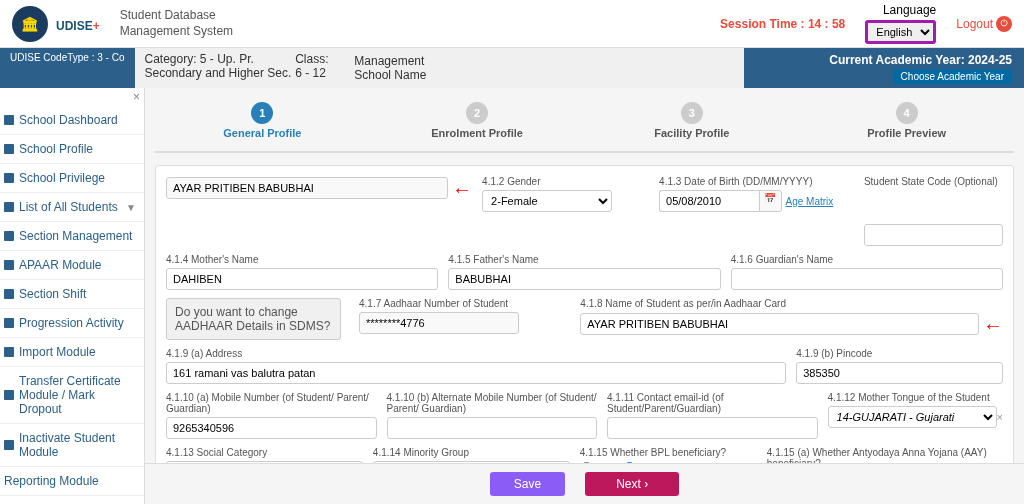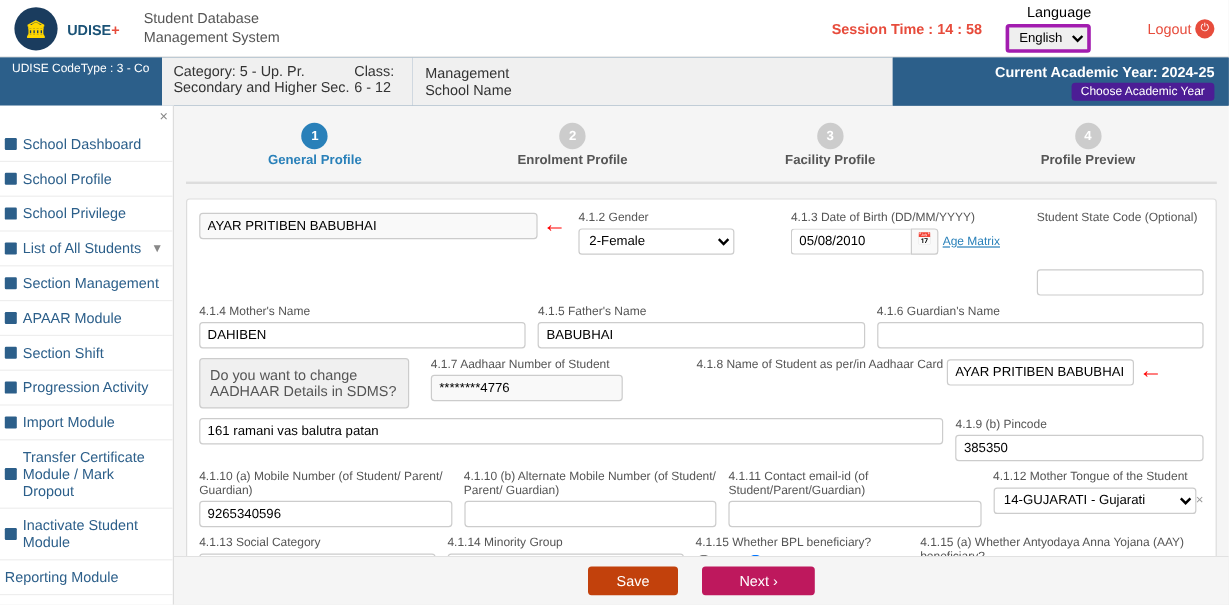--- a/index.html
+++ b/index.html
@@ -8,31 +8,31 @@
     
     .header { background: #fff; display: flex; align-items: center; padding: 6px 12px; border-bottom: 1px solid #ddd; height: 48px; }
     .header-logo { display: flex; align-items: center; gap: 8px; }
     .header-logo-icon { width: 36px; height: 36px; background: #1a3c5e; border-radius: 50%; display: flex; align-items: center; justify-content: center; color: #ffd700; font-size: 14px; font-weight: bold; }
     .header-subtitle { font-size: 11px; color: #555; margin-left: 12px; line-height: 1.3; }
     .header-right { margin-left: auto; display: flex; align-items: center; gap: 20px; }
     .session-time { font-size: 12px; color: #333; }
     .session-time span { color: #e74c3c; font-weight: bold; }
     .language-section { display: flex; flex-direction: column; align-items: flex-end; gap: 3px; }
     .language-select { border: 3px solid #a21caf; padding: 2px 4px; font-size: 11px; border-radius: 3px; }
-    .logout-btn { color: #e74c3c; font-size: 12px; display: flex; align-items: center; gap: 3px; cursor: pointer; text-decoration: none; margin-left: 27px; }
+    .logout-btn { color: #e74c3c; font-size: 12px; display: flex; align-items: center; gap: 3px; cursor: pointer; text-decoration: none; }
     .power-icon { width: 16px; height: 16px; background: #e74c3c; border-radius: 50%; display: flex; align-items: center; justify-content: center; color: white; font-size: 9px; }
 
     
     .subheader { background: #2c5f8a; display: flex; align-items: stretch; height: 40px; }
     .subheader-left { background: #2c5f8a; padding: 4px 10px; display: flex; justify-content: center; color: white; font-size: 10px; min-width: 130px; }
     .subheader-category { background: #f0f0f0; padding: 4px 10px; display: flex; flex-direction: row; justify-content: center; font-size: 10px; color: #333; flex: 1; }
     .subheader-management { background: #f0f0f0; padding: 4px 10px; display: flex; flex-direction: column; justify-content: center; font-size: 10px; color: #333; flex: 2; }
     .subheader-right { margin-left: auto; background: #2c5f8a; padding: 4px 12px; display: flex; flex-direction: column; justify-content: center; align-items: flex-end; color: white; font-size: 11px; min-width: 280px; }
     .academic-year-label { font-weight: bold; font-size: 12px; }
-    .choose-year-btn { background: #4c1d95; color: white; padding: 2px 8px; border-radius: 3px; font-size: 10px; cursor: pointer; border: none; margin-top: 2px; }
+    .choose-year-btn { background: #0369a1; color: white; padding: 2px 8px; border-radius: 3px; font-size: 10px; cursor: pointer; border: none; margin-top: 2px; }
 
     
     .main-layout { display: flex; height: calc(504px - 88px); }
 
     
     .sidebar { width: 145px; background: #fff; border-right: 1px solid #ddd; overflow-y: auto; position: relative; flex-shrink: 0; }
     .sidebar-close { position: absolute; top: 2px; right: 4px; cursor: pointer; color: #888; font-size: 12px; }
     .sidebar-item { padding: 7px 8px 7px 4px; cursor: pointer; color: #2c5f8a; font-size: 11px; border-bottom: 1px solid #eee; display: flex; align-items: center; gap: 5px; }
     .sidebar-icon { width: 14px; height: 14px; background: #2c5f8a; border-radius: 2px; flex-shrink: 0; display: flex; align-items: center; justify-content: center; }
     .sidebar-arrow { margin-left: auto; color: #888; font-size: 10px; }
@@ -56,21 +56,21 @@
     .form-input { border: 1px solid #ccc; padding: 4px 6px; font-size: 11px; border-radius: 3px; background: #fff; }
     .form-input:read-only { background: #f9f9f9; }
     .form-select { border: 1px solid #ccc; padding: 3px 4px; font-size: 11px; border-radius: 3px; background: white; }
     .form-input-full { width: 100%; }
 
     
     .aadhaar-notice { background: #f0f0f0; border: 1px solid #ccc; padding: 6px 8px; font-size: 10px; color: #555; border-radius: 3px; width: 175px; }
 
     
     .bottom-bar { display: flex; justify-content: center; gap: 20px; padding: 8px; background: #f5f5f5; border-top: 1px solid #ddd; }
-    .btn-save { background: #c2410c; color: white; padding: 5px 24px; border: none; border-radius: 3px; cursor: pointer; font-size: 12px; }
+    .btn-save { background: #8b5cf6; color: white; padding: 5px 24px; border: none; border-radius: 3px; cursor: pointer; font-size: 12px; }
     .btn-next { background: #be185d; color: white; padding: 5px 31px; border: none; border-radius: 3px; cursor: pointer; font-size: 12px; }
 
     .x-btn { border: none; background: none; cursor: pointer; color: #999; font-size: 11px; }
 
     
     .cal-icon { border: 1px solid #ccc; padding: 2px 4px; background: #f9f9f9; cursor: pointer; border-radius: 0 3px 3px 0; font-size: 10px; }
 
     .date-input-wrap { display: flex; }
     .date-input-wrap input { border-radius: 3px 0 0 3px; border-right: none; }
 
@@ -259,31 +259,32 @@
         </div>
 
         <div class="form-row">
           <div class="aadhaar-notice">
             <span>Do you want to change AADHAAR Details in SDMS?</span>
           </div>
           <div style="flex:1; display:flex; flex-direction:column; gap:3px; margin-left:8px;">
             <span class="form-label">4.1.7 Aadhaar Number of Student</span>
             <input class="form-input" style="width: 160px;" value="********4776" readonly="">
           </div>
-          <div style="flex:2; display:flex; flex-direction:row; gap:3px; position:relative;">
+          <div style="flex:2; display:flex; flex-direction:column; gap:3px; position:relative;">
             <span class="form-label">4.1.8 Name of Student as per/in Aadhaar Card</span>
             <div style="display:flex; align-items:center;">
               <input class="form-input" style="width: 100%;" value="AYAR PRITIBEN BABUBHAI">
               <span style="color:red;font-size:20px;margin-left:4px;">←</span>
             </div>
           </div>
         </div>
 
         <div class="form-row">
           <div class="form-group" style="flex:3;">
+            <span class="form-label">4.1.9 (a) Address</span>
             <input class="form-input form-input-full" value="161 ramani vas balutra patan" style="">
           </div>
           <div class="form-group" style="flex:1;">
             <span class="form-label">4.1.9 (b) Pincode</span>
             <input class="form-input form-input-full" value="385350" style="">
           </div>
         </div>
 
         <div class="form-row">
           <div class="form-group" style="flex:1.2;">
@@ -294,21 +295,21 @@
             <span class="form-label">4.1.10 (b) Alternate Mobile Number (of Student/ Parent/ Guardian)</span>
             <input class="form-input form-input-full" value="" style="">
           </div>
           <div class="form-group" style="flex:1.2;">
             <span class="form-label">4.1.11 Contact email-id (of Student/Parent/Guardian)</span>
             <input class="form-input form-input-full" value="" style="">
           </div>
           <div class="form-group" style="flex:1;">
             <span class="form-label">4.1.12 Mother Tongue of the Student</span>
             <div style="display:flex; align-items:center;">
-              <select class="form-select" style="width:100%;">
+              <select class="form-select" style="width:100%;font-style:italic;">
                 <option>14-GUJARATI - Gujarati</option>
               </select>
               <button class="x-btn">×</button>
             </div>
           </div>
         </div>
 
         <div class="form-row">
           <div class="form-group" style="flex:1;">
             <span class="form-label">4.1.13 Social Category</span>

